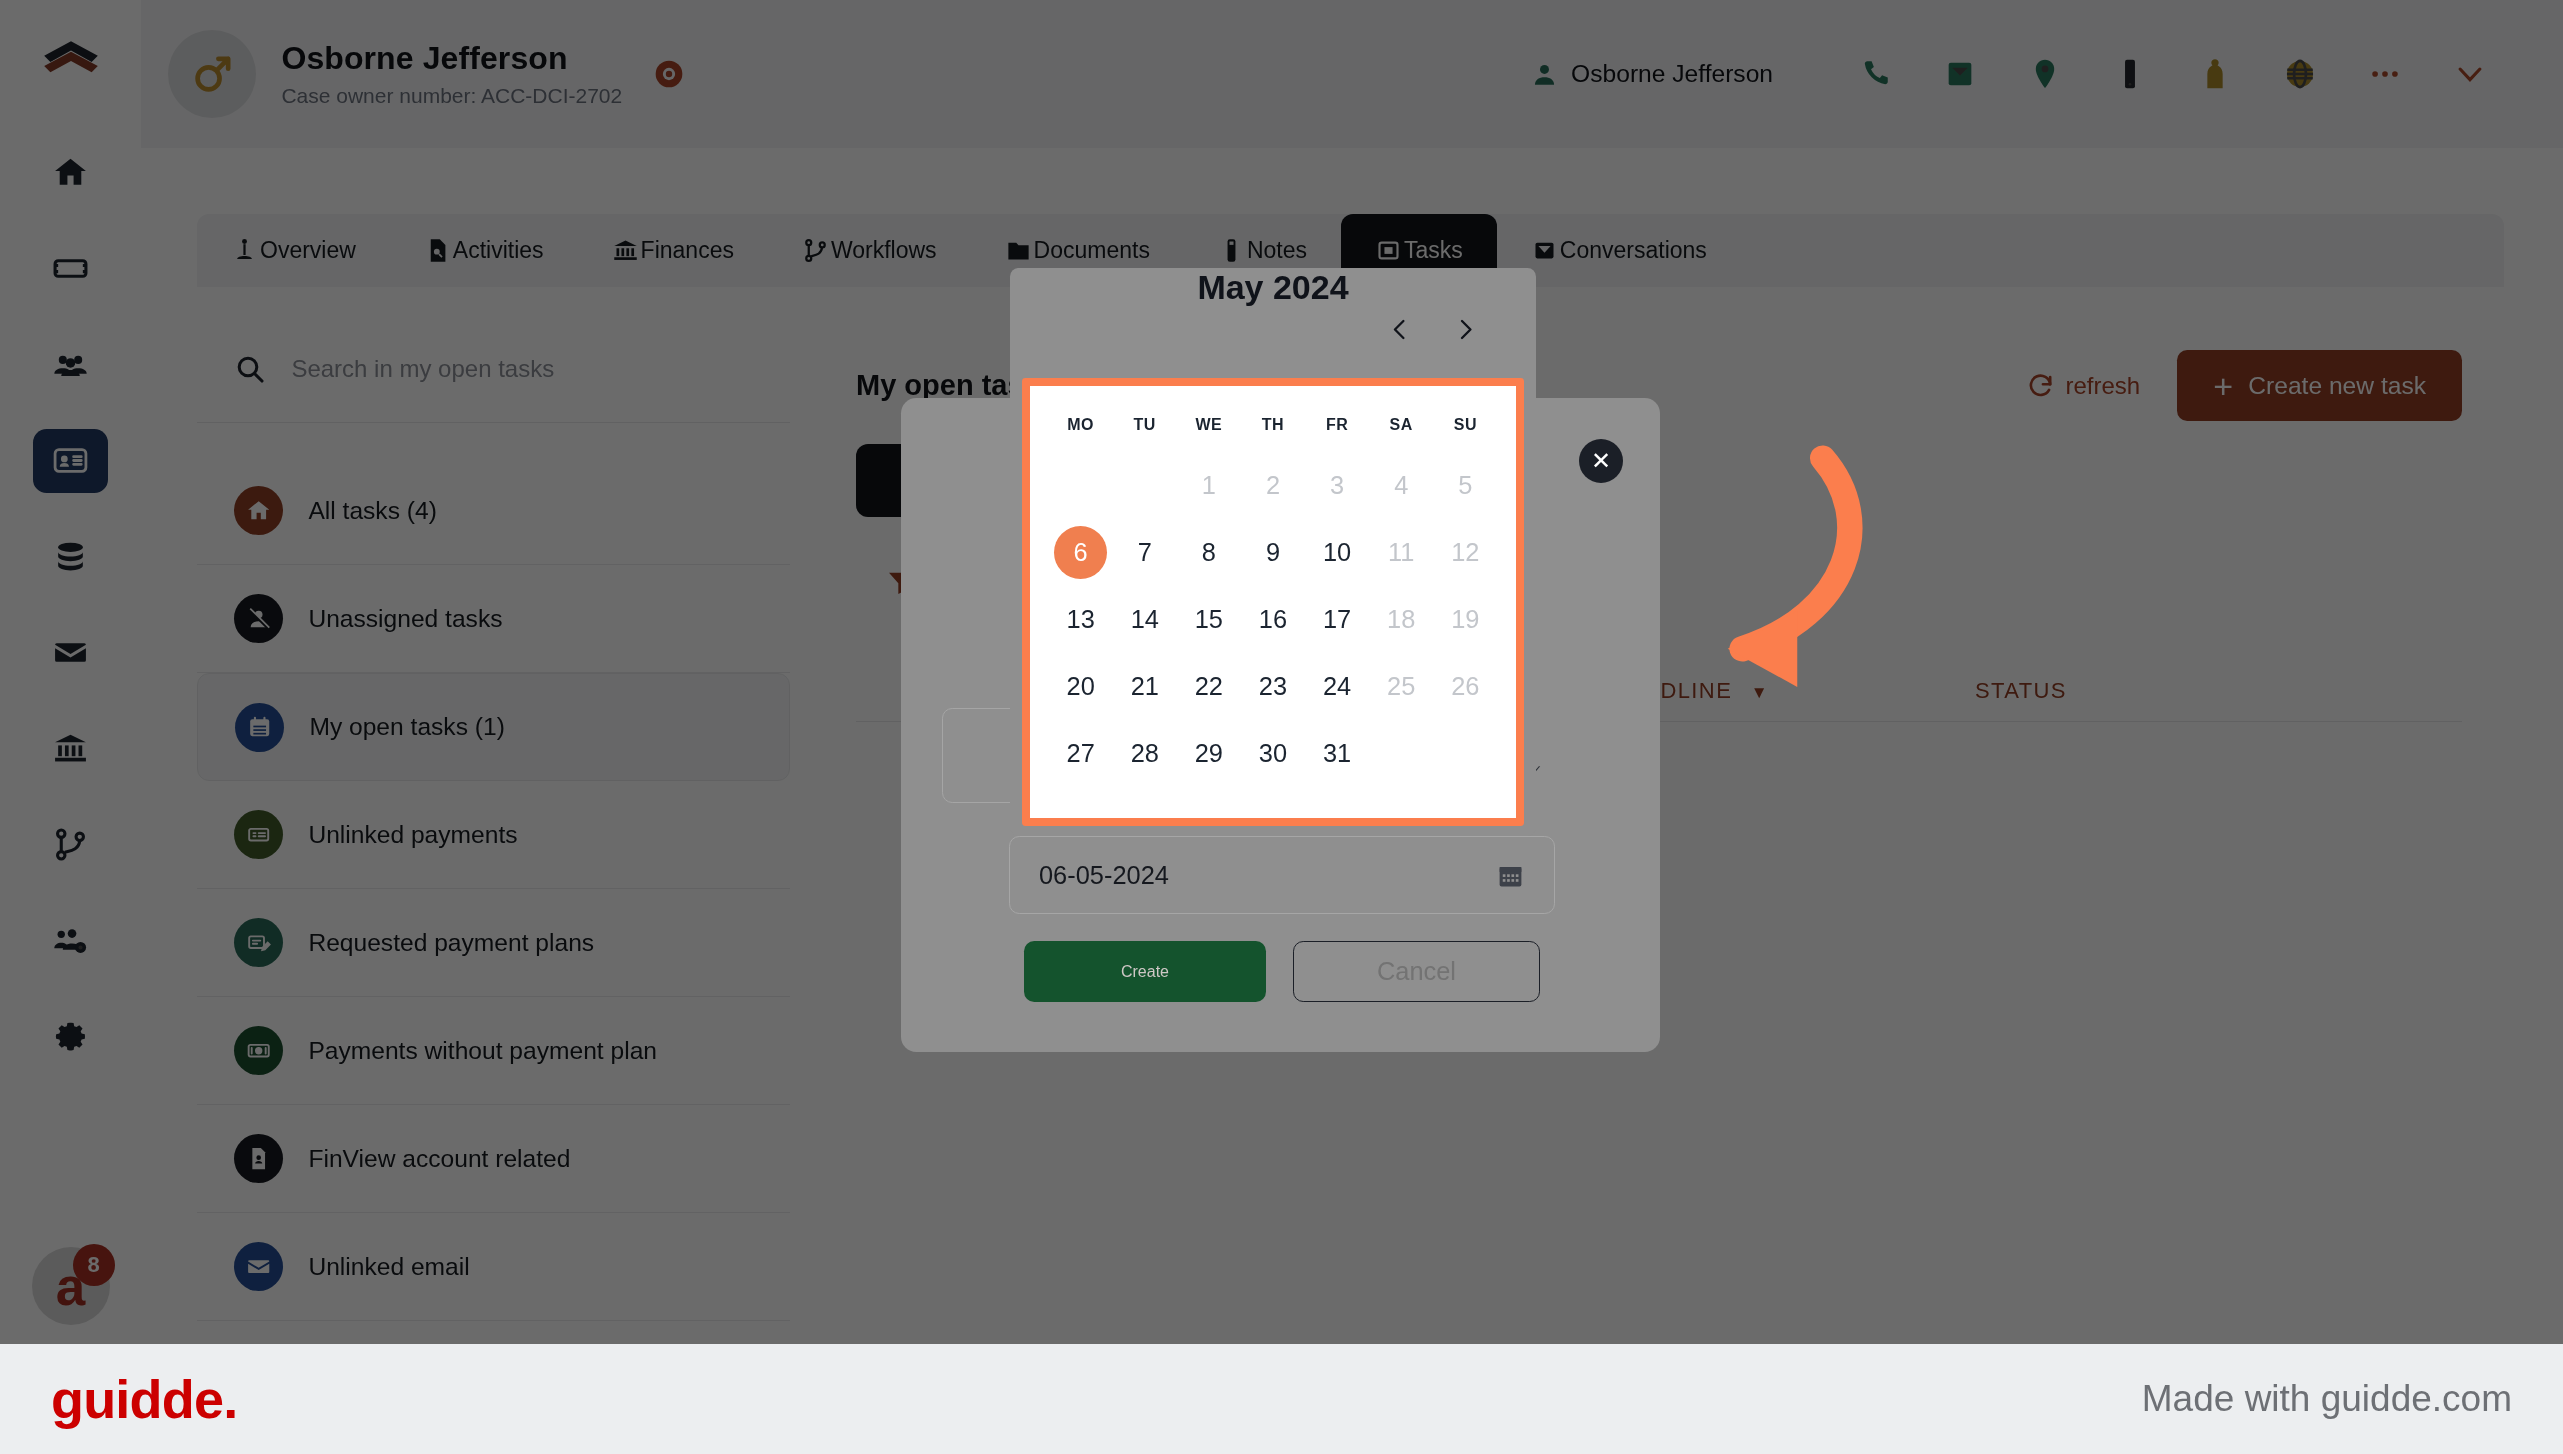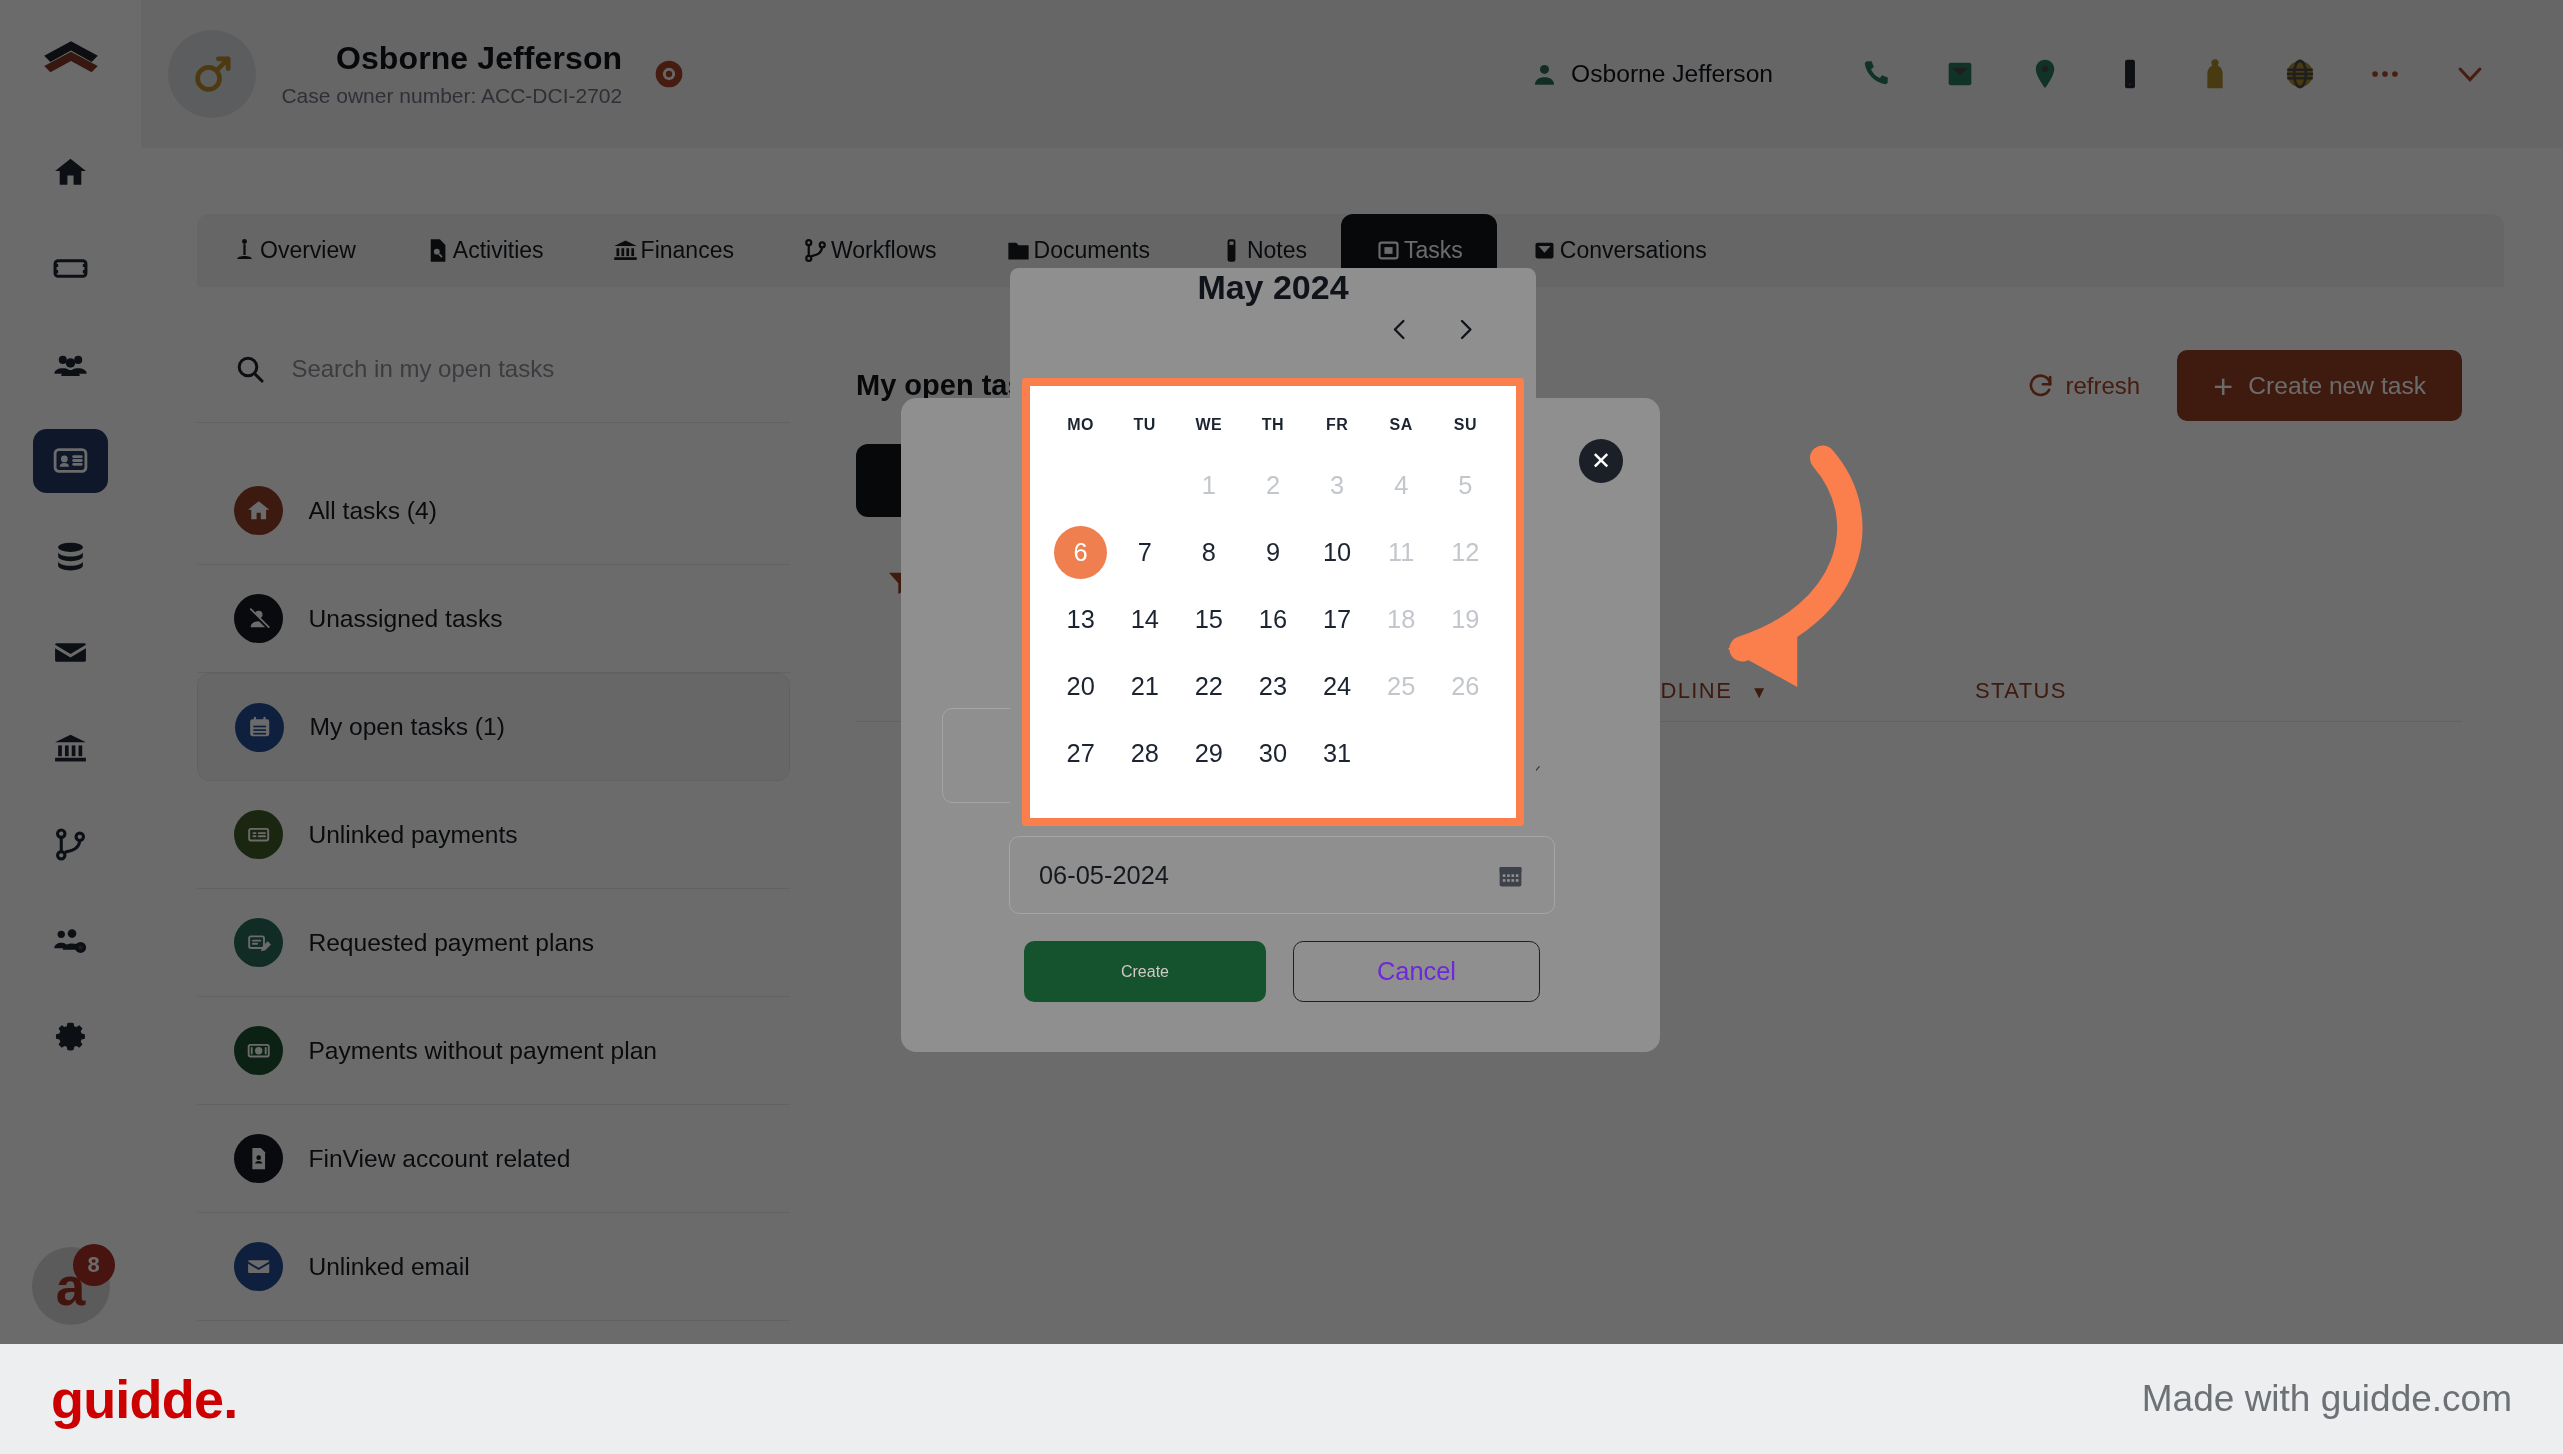--- a/index.html
+++ b/index.html
@@ -46,21 +46,21 @@
     width:42px; height:42px; border-radius:50%;
     background:#ba2b1c; color:#fff;
     display:flex; align-items:center; justify-content:center;
     font-size:22px; font-weight:700;
   }
 
   
   .header {
     position:absolute; left:141px; top:0; right:0; height:148px;
     background:#f3f4f6;
-    display:flex; align-items:center; padding:0 51px 0 27px;text-align:right;
+    display:flex; align-items:center; padding:0 51px 0 27px;
   }
   .case-avatar {
     width:88px; height:88px; border-radius:50%;
     background:#dcdde0; color:#c08a1b;
     display:flex; align-items:center; justify-content:center;
   }
   .case-avatar svg { width:47px; height:47px; }
   .case-meta { margin-left:25.4px; }
   .case-name { font-size:32px; font-weight:700; color:#10131a; letter-spacing:0.1px; }
   .case-sub { font-size:21px; color:#6b7280; margin-top:6.8px; }
@@ -175,21 +175,21 @@
   }
   .modal-date .calico { margin-left:auto; color:#3d4149; display:flex; }
   .modal-date .calico svg { width:29px; height:29px; }
   .btn-create {
     position:absolute; left:1024px; top:941px; width:242px; height:61px;
     background:#14532d; color:#cfc8c6; border-radius:10.2px;
     display:flex; align-items:center; justify-content:center; font-size:16px;
   }
   .btn-cancel {
     position:absolute; left:1293px; top:941px; width:247px; height:61px;
-    border:1.7px solid #1b1f27; color:#6d28d9; border-radius:10.2px;
+    border:1.7px solid #1b1f27; color:#737373; border-radius:10.2px;
     display:flex; align-items:center; justify-content:center; font-size:25.4px;
   }
   .resize-grip {
     position:absolute; left:1526px; top:763px; width:24px; height:24px;
     color:#2a2e35; font-size:20.3px;
   }
 
   
   .picker {
     position:absolute; left:1010px; top:268px; width:526px; height:568px;

